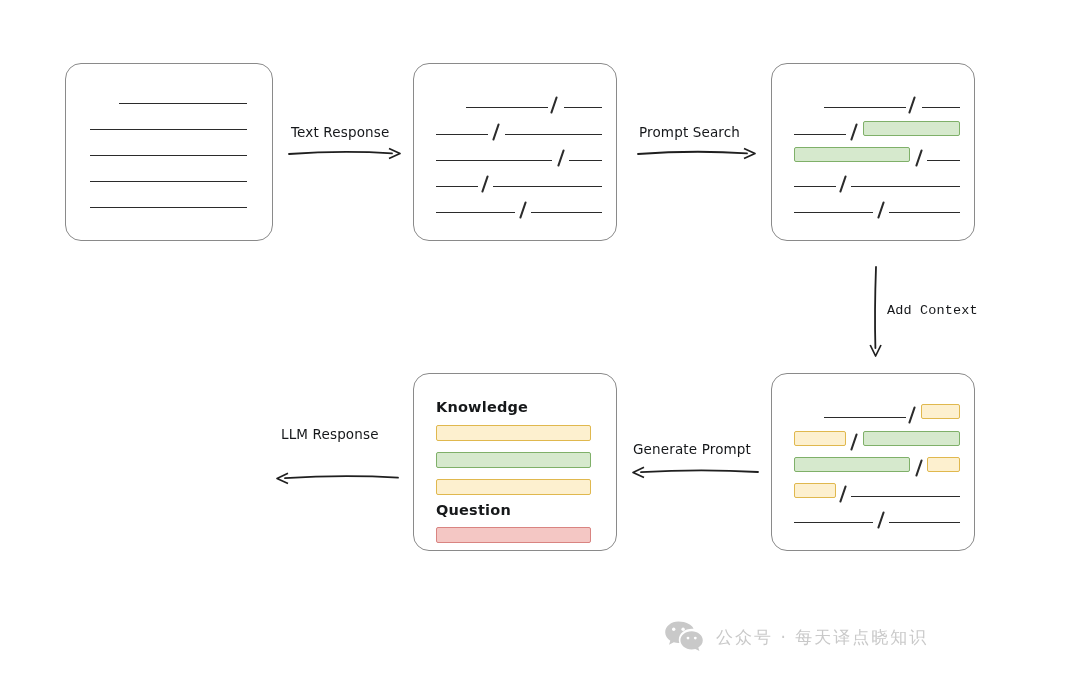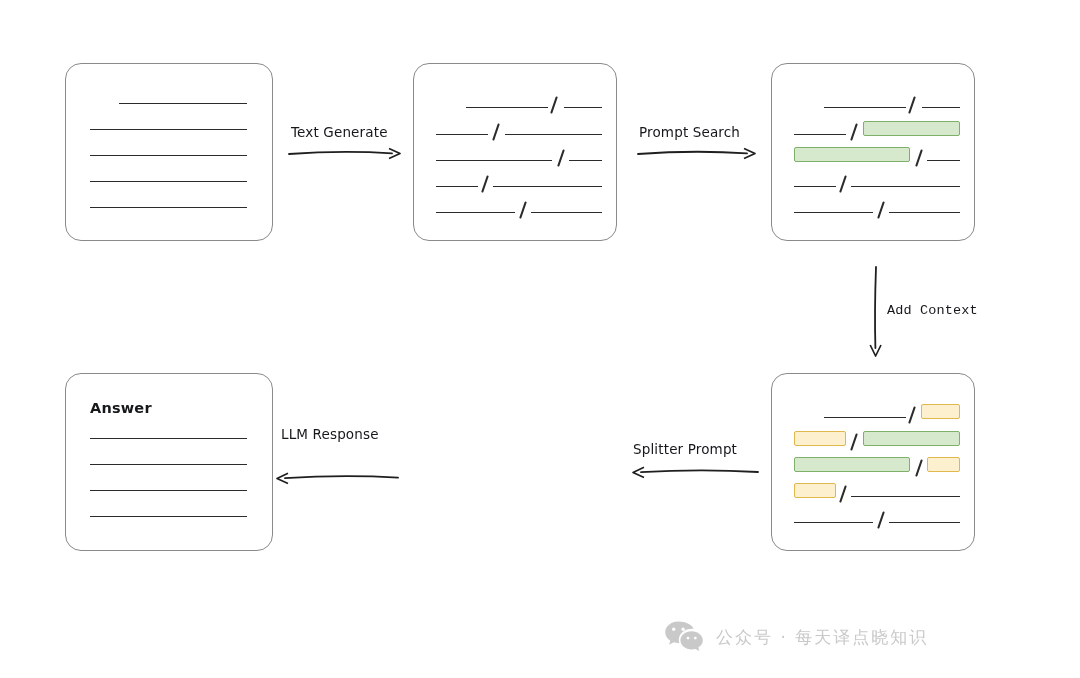--- a/index.html
+++ b/index.html
@@ -112,21 +112,21 @@
 <div class="canvas">
 
   <div class="doc-box" style="left:65px; top:63px; width:208px; height:178px;">
     <div class="rule" style="left:53px;  top:39px;  width:128px;"></div>
     <div class="rule" style="left:24px;  top:65px;  width:157px;"></div>
     <div class="rule" style="left:24px;  top:91px;  width:157px;"></div>
     <div class="rule" style="left:24px;  top:117px; width:157px;"></div>
     <div class="rule" style="left:24px;  top:143px; width:157px;"></div>
   </div>
 
-  <div class="arrow-label" style="left:291px; top:124px;">Text Generate</div>
+  <div class="arrow-label" style="left:291px; top:124px;">Text Response</div>
   <svg class="arrow-svg" style="left:288px; top:146px;" width="116" height="16" viewBox="0 0 116 16">
     <path d="M1,8 Q55,4.2 104,7.4" stroke="#1f1f1f" stroke-width="1.8" fill="none" stroke-linecap="round"></path>
     <path d="M101,2.6 L112,7.6 L101,12.6" stroke="#1f1f1f" stroke-width="1.7" fill="none" stroke-linejoin="round"></path>
   </svg>
 
   <div class="doc-box" style="left:413px; top:63px; width:204px; height:178px;">
 
     <div class="rule" style="left:52px;  top:43px; width:82px;"></div>
     <div class="slash" style="left:139px; top:32px; height:18px;"></div>
     <div class="rule" style="left:150px; top:43px; width:38px;"></div>
@@ -199,40 +199,41 @@
 
     <div class="chip" style="left:22px; top:109px; width:42px; height:15px; background:#fdf0cf; border-color:#e0b84e;"></div>
     <div class="slash" style="left:70px;  top:111px; height:18px;"></div>
     <div class="rule" style="left:79px;  top:122px; width:109px;"></div>
 
     <div class="rule" style="left:22px;  top:148px; width:79px;"></div>
     <div class="slash" style="left:108px; top:137px; height:18px;"></div>
     <div class="rule" style="left:117px; top:148px; width:71px;"></div>
   </div>
 
-  <div class="arrow-label" style="left:633px; top:441px;">Splitter Prompt</div>
+  <div class="arrow-label" style="left:633px; top:441px;">Generate Prompt</div>
   <svg class="arrow-svg" style="left:630px; top:465px;" width="130" height="16" viewBox="0 0 130 16">
     <path d="M128,7 Q70,3.5 11,7.2" stroke="#1f1f1f" stroke-width="1.8" fill="none" stroke-linecap="round"></path>
     <path d="M14,2.3 L3,7.4 L14,12.4" stroke="#1f1f1f" stroke-width="1.7" fill="none" stroke-linejoin="round"></path>
   </svg>
 
+  <div class="doc-box" style="left:413px; top:373px; width:204px; height:178px;">
+    <div class="box-title" style="left:22px; top:25px;">Knowledge</div>
+    <div class="chip" style="left:22px; top:51px; width:155px; height:16px; background:#fdf0cf; border-color:#e0b84e;"></div>
+    <div class="chip" style="left:22px; top:78px; width:155px; height:16px; background:#d6e9cd; border-color:#7fb069;"></div>
+    <div class="chip" style="left:22px; top:105px; width:155px; height:16px; background:#fdf0cf; border-color:#e0b84e;"></div>
+    <div class="box-title" style="left:22px; top:128px;">Question</div>
+    <div class="chip" style="left:22px; top:153px; width:155px; height:16px; background:#f4c7c4; border-color:#d98481;"></div>
+  </div>
 
   <div class="arrow-label" style="left:281px; top:426px;">LLM Response</div>
   <svg class="arrow-svg" style="left:274px; top:471px;" width="126" height="16" viewBox="0 0 126 16">
     <path d="M124,6.6 Q68,3.4 11,7.2" stroke="#1f1f1f" stroke-width="1.8" fill="none" stroke-linecap="round"></path>
     <path d="M14,2.3 L3,7.4 L14,12.4" stroke="#1f1f1f" stroke-width="1.7" fill="none" stroke-linejoin="round"></path>
   </svg>
 
-  <div class="doc-box" style="left:65px; top:373px; width:208px; height:178px;">
-    <div class="box-title" style="left:24px; top:26px;">Answer</div>
-    <div class="rule" style="left:24px; top:64px;  width:157px;"></div>
-    <div class="rule" style="left:24px; top:90px;  width:157px;"></div>
-    <div class="rule" style="left:24px; top:116px; width:157px;"></div>
-    <div class="rule" style="left:24px; top:142px; width:157px;"></div>
-  </div>
 
 
   <div class="watermark" style="left:664px; top:620px;">
     <svg class="wechat-icon" width="40" height="34" viewBox="0 0 40 34" aria-hidden="true">
       <path d="M14.4 1.6C7.1 1.6 1.2 6.4 1.2 12.3c0 3.4 2 6.4 5.1 8.4l-1.3 4.1 4.8-2.5c1.5.4 3 .6 4.6.6h.9c-.3-1-.5-2-.5-3.1 0-6.1 5.9-11 13.2-11 .5 0 1 0 1.5.1C28.3 5 21.9 1.6 14.4 1.6z" fill="#c9c9c9"></path>
       <circle cx="9.7" cy="9.2" r="1.7" fill="#ffffff"></circle>
       <circle cx="19.1" cy="9.2" r="1.7" fill="#ffffff"></circle>
       <path d="M38.8 20.3c0-5-5-9.1-11.2-9.1s-11.2 4.1-11.2 9.1 5 9.1 11.2 9.1c1.3 0 2.6-.2 3.8-.5l4 2.1-1.1-3.4c2.7-1.7 4.5-4.3 4.5-7.3z" fill="#c9c9c9"></path>
       <circle cx="24.0" cy="18.1" r="1.4" fill="#ffffff"></circle>
       <circle cx="31.3" cy="18.1" r="1.4" fill="#ffffff"></circle>

